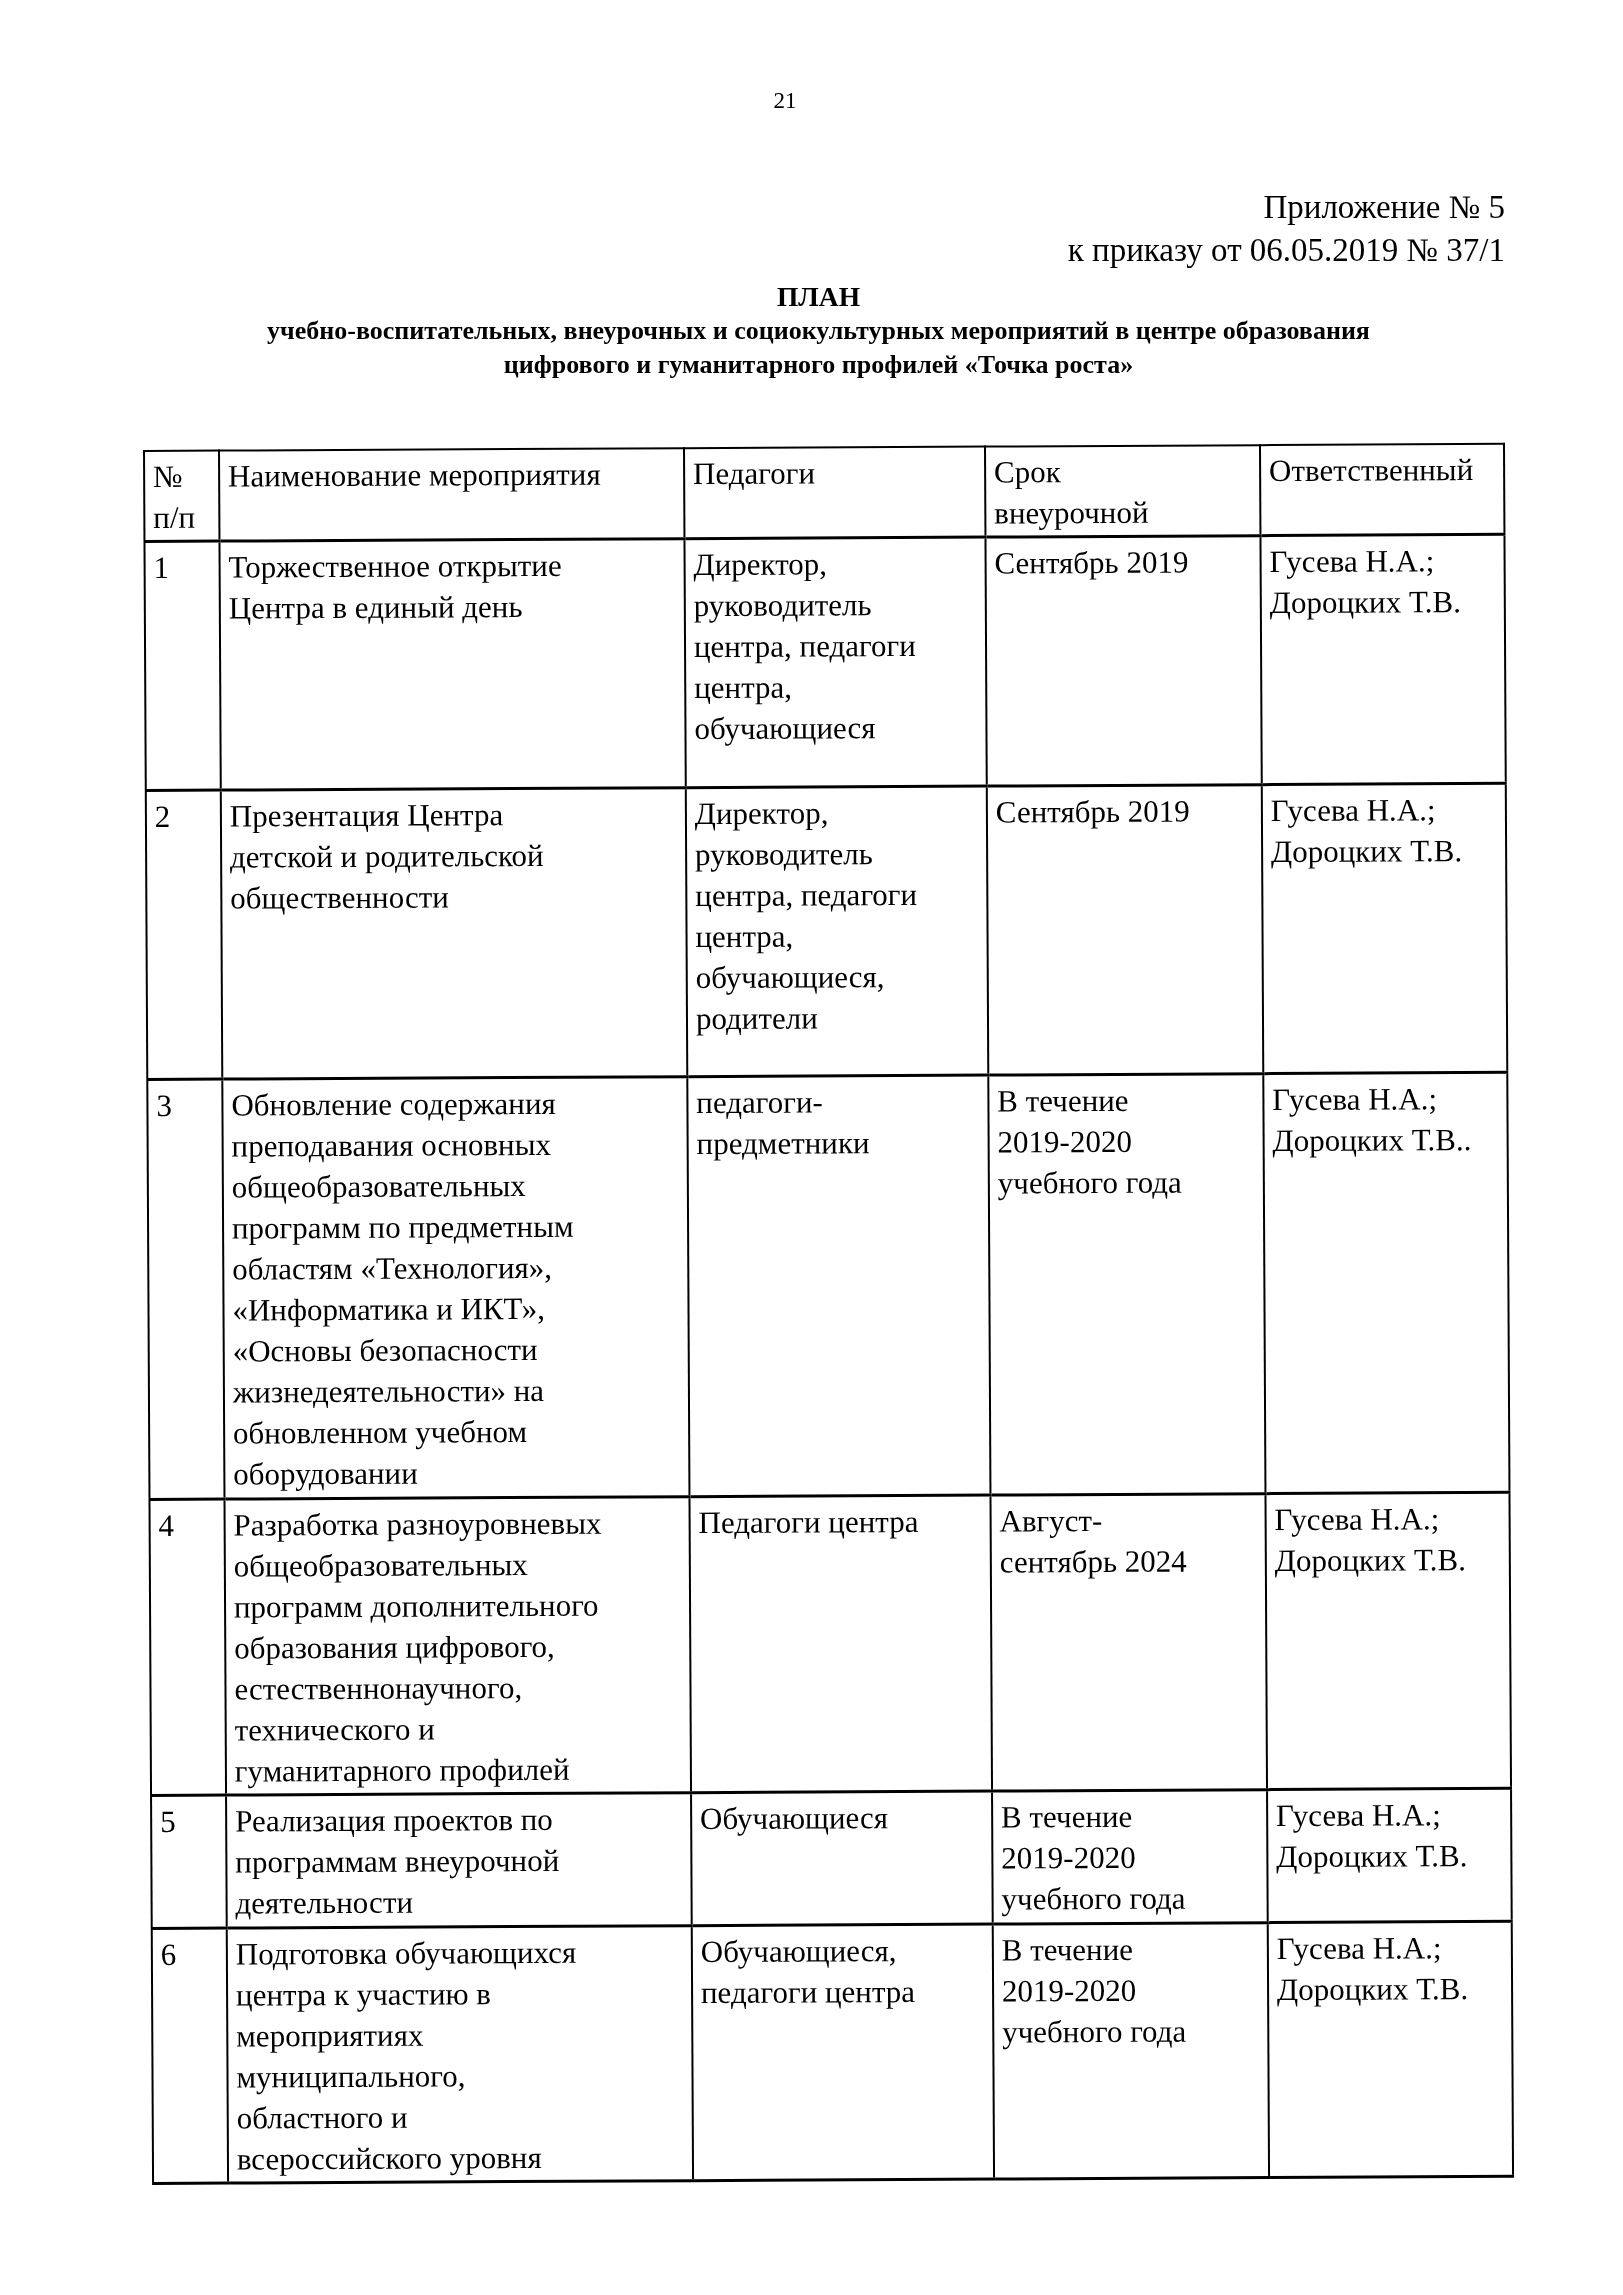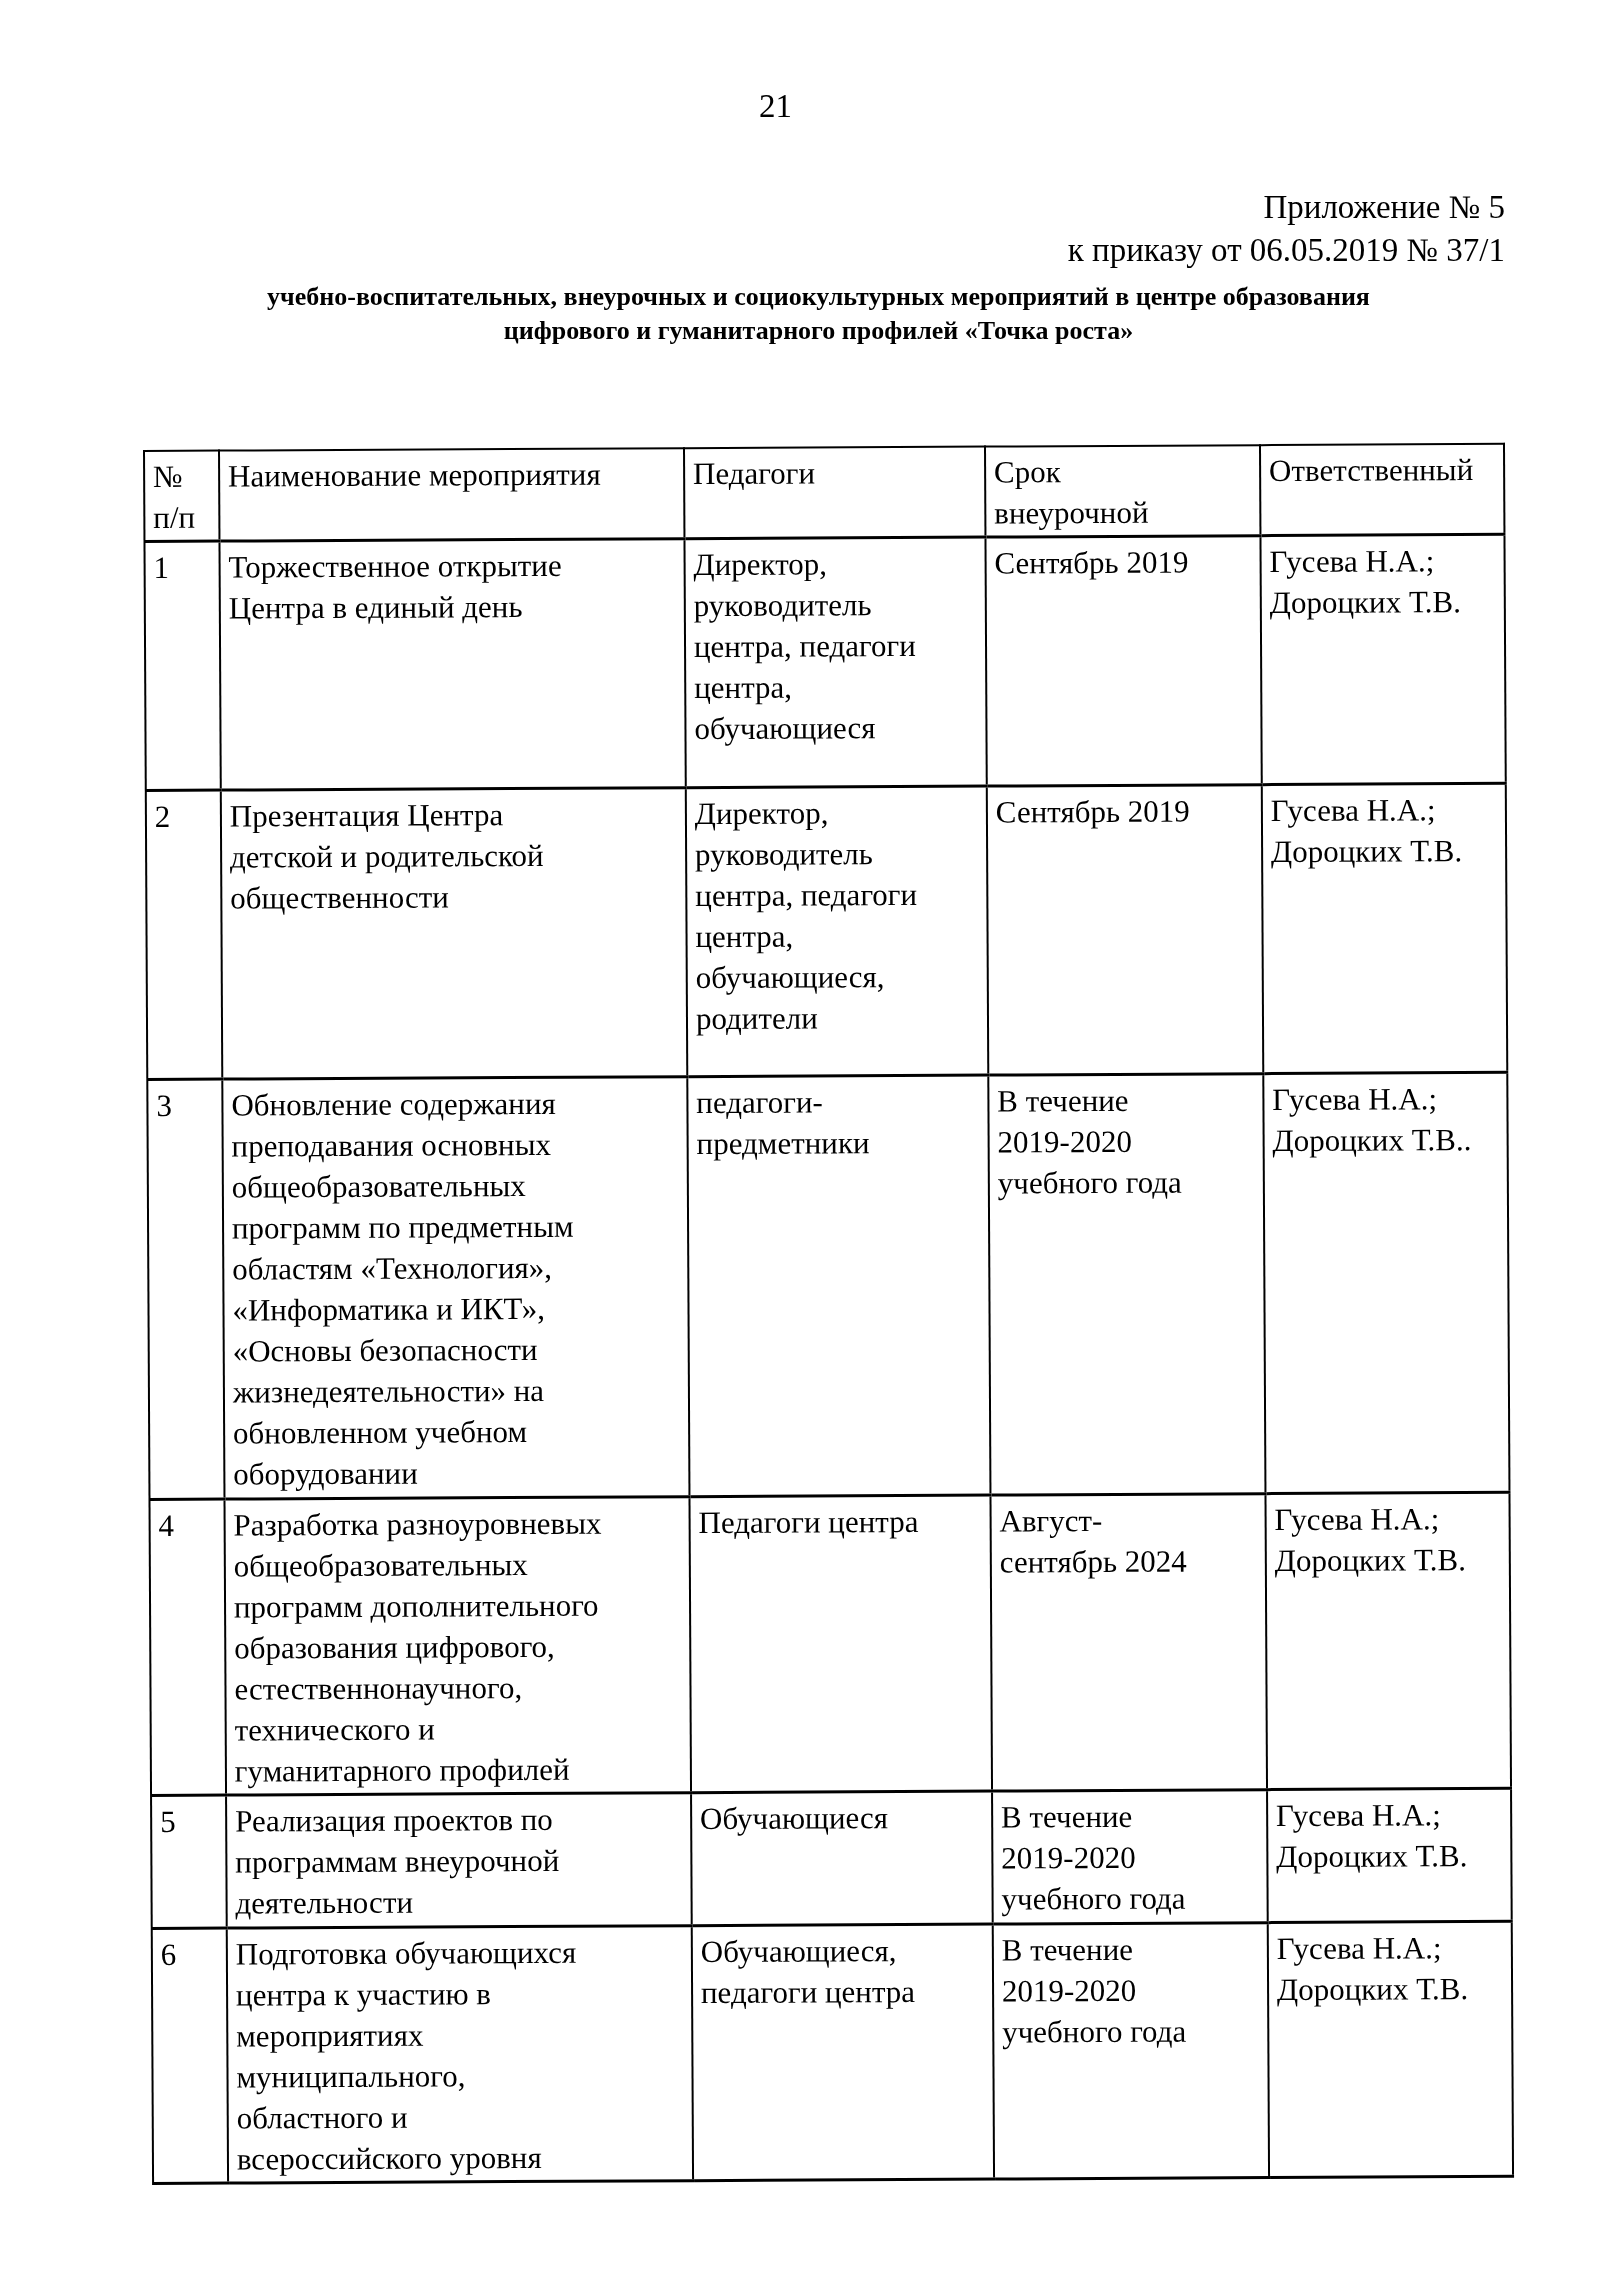--- a/index.html
+++ b/index.html
@@ -1,21 +1,21 @@
 <!DOCTYPE html>
 <html style="font-size:10.5px"><head>
   <meta charset="utf-8">
   <style>
     html, body { margin: 0; padding: 0; background: #ffffff; }
     body {
       width: 1623px; height: 2295px; position: relative; overflow: hidden;
       font-family: "Liberation Serif", "DejaVu Serif", serif; color: #000;
     }
     .page-number {
-      position: absolute; left: 759px; top: 88px; font-size: 33px; width: 52px; text-align: left;
+      position: absolute; left: 759px; top: 88px; font-size: 23px; width: 52px; text-align: center;
     }
     .appendix {
       position: absolute; right: 118px; top: 157px; text-align: right; font-size: 33px; line-height: 43px; margin-top: 29px;
     }
     .title-block {
       position: absolute; left: 131px; width: 1375px; top: 280px; text-align: center; font-weight: bold;
       font-size: 26px; line-height: 34px;
     }
     .title-block .main { font-size: 27.5px; }
     table.plan {
@@ -48,20 +48,21 @@
 <body>
 
 <div class="page-number">21</div>
 
 <div class="appendix">
   <div>Приложение № 5</div>
   <div>к приказу от 06.05.2019 № 37/1</div>
 </div>
 
 <div class="title-block">
+  <div class="main">ПЛАН</div>
   <div>учебно-воспитательных, внеурочных и социокультурных мероприятий в центре образования</div>
   <div>цифрового и гуманитарного профилей «Точка роста»</div>
 </div>
 
 <table class="plan">
   <colgroup>
     <col class="c1">
       <col class="c2">
       <col class="c3">
       <col class="c4">

